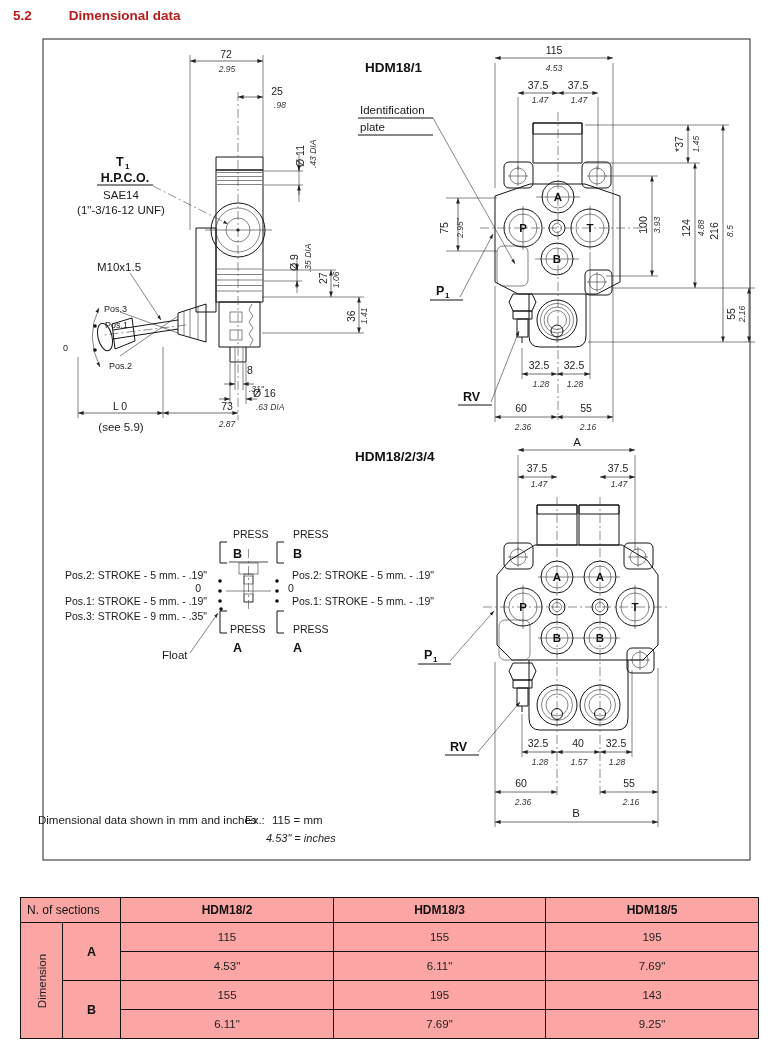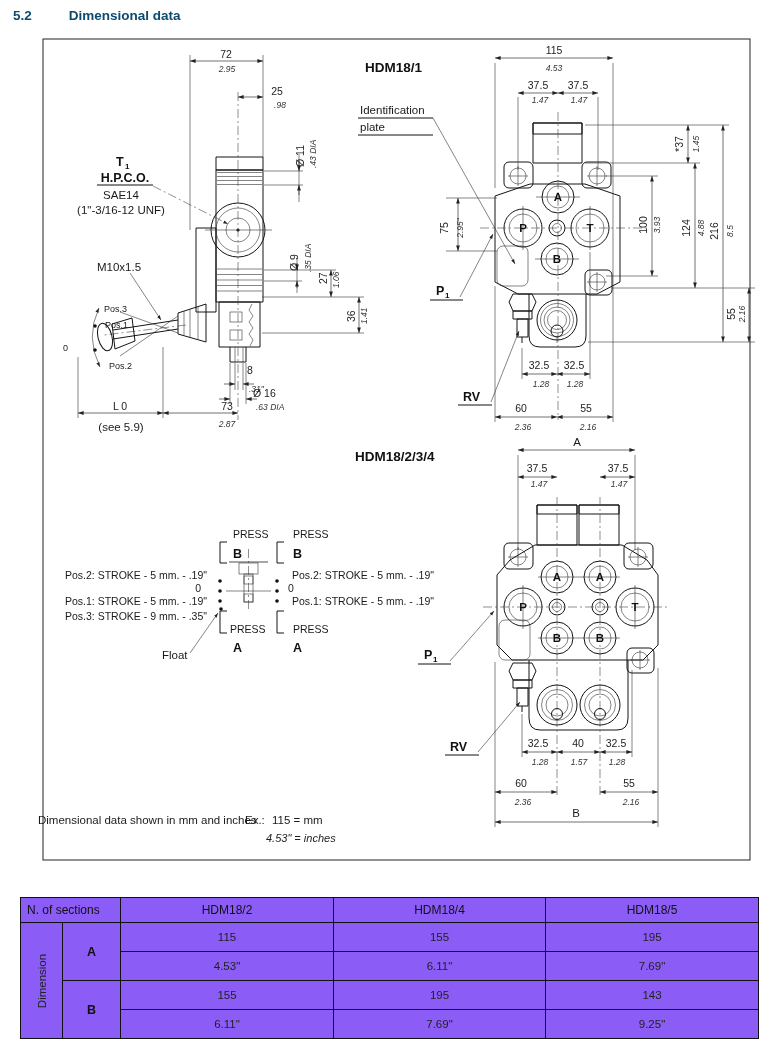--- a/index.html
+++ b/index.html
@@ -1,17 +1,17 @@
 <!DOCTYPE html>
 <html><head>
 <meta charset="utf-8">
 <style>
   html,body{margin:0;padding:0;background:#fff;}
   body{width:770px;height:1056px;position:relative;font-family:"Liberation Sans",sans-serif;color:#111;}
-  .heading{position:absolute;left:13px;top:8px;font-weight:bold;font-size:13.5px;color:#0c4a6e;}
+  .heading{position:absolute;left:13px;top:8px;font-weight:bold;font-size:13.5px;color:#b91c1c;}
   .heading .num{display:inline-block;width:52px;}
   svg.fig{position:absolute;left:0;top:0;}
   
   .sT{font:bold 13.5px "Liberation Sans",sans-serif;fill:#111;}
   .sD{font:10.5px "Liberation Sans",sans-serif;fill:#222;}
   .sDi{font:italic 8.5px "Liberation Sans",sans-serif;fill:#333;}
   .sL{font:11.5px "Liberation Sans",sans-serif;fill:#1a1a1a;}
   .sLb{font:bold 12.5px "Liberation Sans",sans-serif;fill:#111;}
   .sP{font:bold 11.5px "Liberation Sans",sans-serif;fill:#111;}
   .sS{font:10.5px "Liberation Sans",sans-serif;fill:#1a1a1a;}
@@ -19,25 +19,25 @@
   .sIi{font:italic 11px "Liberation Sans",sans-serif;fill:#222;}
   .sub{font:bold 8px "Liberation Sans",sans-serif;fill:#111;}
   
   .o{stroke:#141414;stroke-width:1;fill:none;stroke-linejoin:round;}
   .t{stroke:#333;stroke-width:.6;fill:none;}
   .d{stroke:#333;stroke-width:.7;fill:none;}
   .c{stroke:#444;stroke-width:.6;fill:none;stroke-dasharray:9 3 2 3;}
   .u{stroke:#111;stroke-width:1;fill:none;}
   .g{stroke:#888;stroke-width:1.4;fill:none;}
   
-  table.dim{position:absolute;left:20px;top:897px;width:738px;border-collapse:collapse;table-layout:fixed;background:#8b5cf6;}
+  table.dim{position:absolute;left:20px;top:897px;width:738px;border-collapse:collapse;table-layout:fixed;background:#fca5a5;}
   table.dim td{border:1.4px solid #111;text-align:center;vertical-align:middle;padding:0;}
   table.dim tr.hd td{height:24px;font-size:12px;}
   table.dim td.corner{text-align:left;padding-left:6px;font-size:12px;}
-  table.dim td.model{font-weight:normal;}
+  table.dim td.model{font-weight:bold;}
   table.dim td.val{height:28px;font-size:11.5px;color:#222;}
   table.dim td.letter{font-weight:bold;font-size:12.5px;}
   table.dim td.rotcell{position:relative;}
   .rot{position:absolute;top:50%;left:50%;transform:translate(-50%,-50%) rotate(-90deg);white-space:nowrap;font-size:11.5px;color:#222;}
 </style>
 </head>
 <body>
 
 <div class="heading">
   <span class="num">5.2</span>
@@ -464,21 +464,21 @@
       <col style="width:42px">
       <col style="width:58px">
       <col style="width:213px">
       <col style="width:212px">
       <col style="width:213px">
     </colgroup>
   <tbody>
       <tr class="hd">
     <td colspan="2" class="corner">N. of sections</td>
     <td class="model">HDM18/2</td>
-    <td class="model">HDM18/4</td>
+    <td class="model">HDM18/3</td>
     <td class="model">HDM18/5</td>
   </tr>
   <tr>
     <td rowspan="4" class="rotcell">
           <div class="rot">Dimension</div>
         </td>
     <td rowspan="2" class="letter">A</td>
     <td class="val">115</td>
     <td class="val">155</td>
     <td class="val">195</td>

